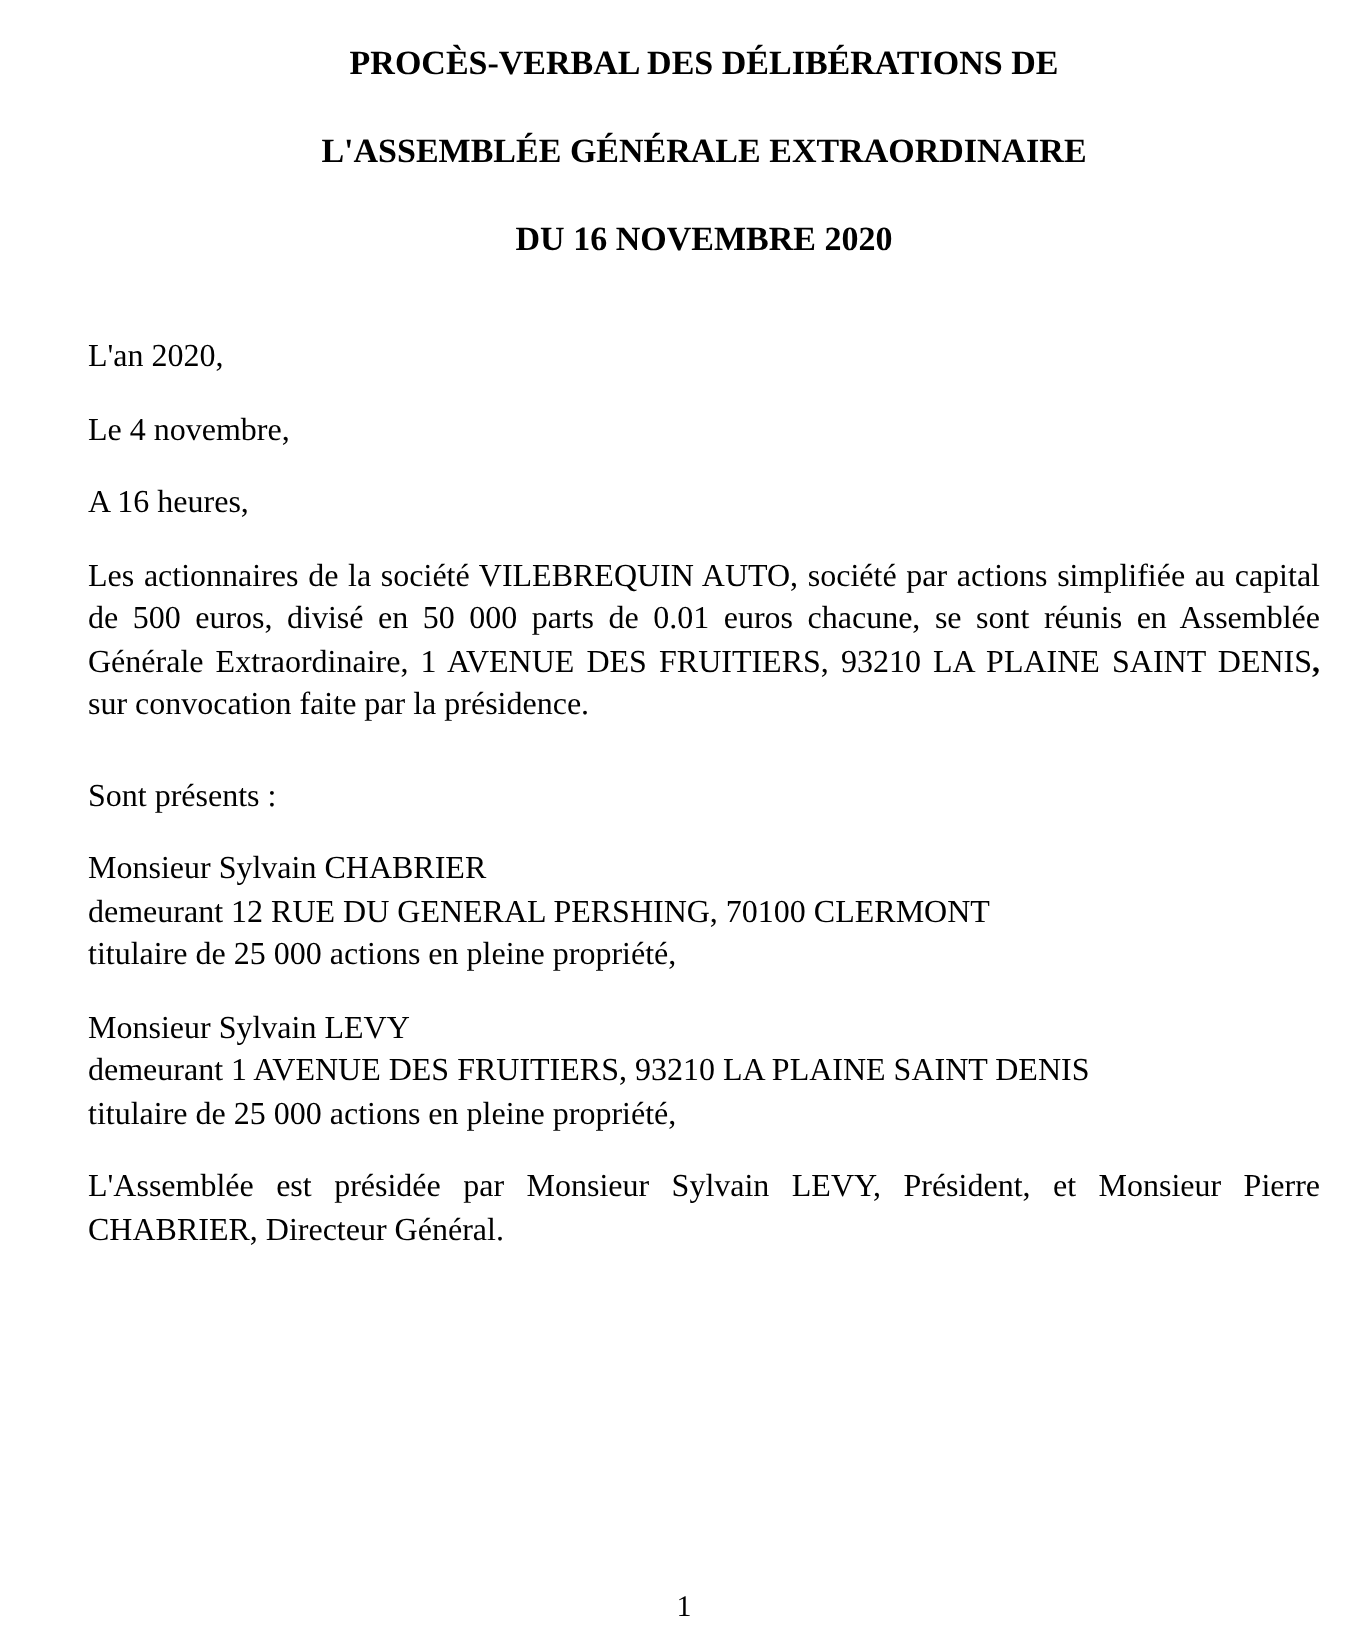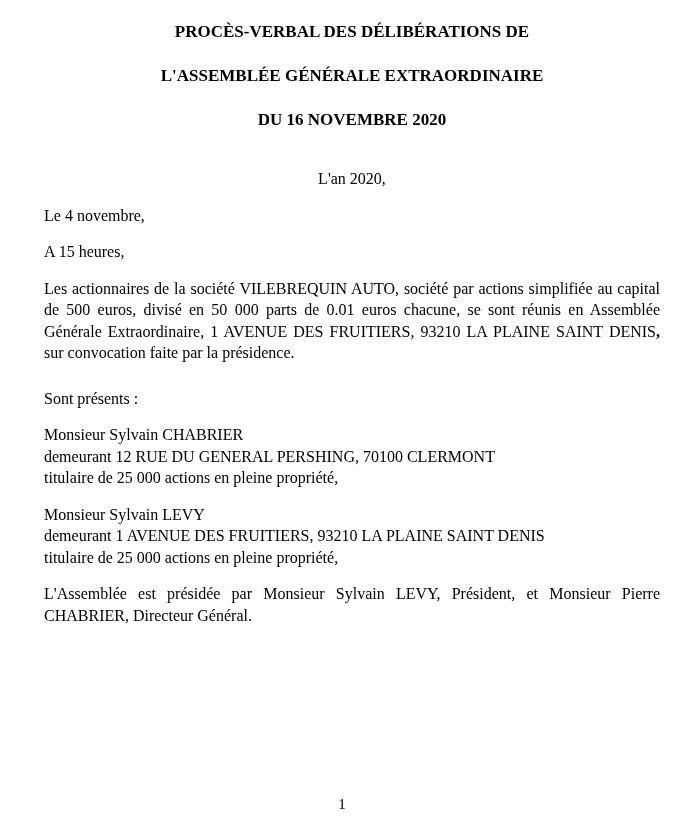--- a/index.html
+++ b/index.html
@@ -31,21 +31,21 @@
   .t3 { margin-top: 24px; }
   .body-line {
     margin: 0;
     line-height: 21.5px;
     font-size: 16px;
   }
   .just {
     text-align: justify;
     text-align-last: justify;
   }
-  .gap-first { margin-top: 38px; text-align: center; }
+  .gap-first { margin-top: 38px; }
   .gap-sm { margin-top: 15px; }
   .gap-md { margin-top: 24px; font-family: Liberation Serif, serif; }
   .gap-lg { margin-top: 31px; }
   .footer {
     position: absolute;
     left: 0;
     right: 0;
     top: 796px;
     text-align: center;
     font-size: 15px;
@@ -58,21 +58,21 @@
 <body>
 
 <div class="page">
 
   <p class="title-line t1">PROCÈS-VERBAL DES DÉLIBÉRATIONS DE</p>
   <p class="title-line t2">L'ASSEMBLÉE GÉNÉRALE EXTRAORDINAIRE</p>
   <p class="title-line t3">DU 16 NOVEMBRE 2020</p>
 
   <p class="body-line gap-first">L'an 2020,</p>
   <p class="body-line gap-sm">Le 4 novembre,</p>
-  <p class="body-line gap-sm">A 15 heures,</p>
+  <p class="body-line gap-sm">A 16 heures,</p>
 
   <div class="gap-sm">
     <p class="body-line just">Les actionnaires de la société VILEBREQUIN AUTO, société par actions simplifiée au capital</p>
     <p class="body-line just">de 500 euros, divisé en 50 000 parts de 0.01 euros chacune, se sont réunis en Assemblée</p>
     <p class="body-line just"><span>Générale Extraordinaire, 1 AVENUE DES FRUITIERS, 93210 LA PLAINE SAINT DENIS</span><b>,</b></p>
     <p class="body-line">sur convocation faite par la présidence.</p>
   </div>
 
   <p class="body-line gap-md">Sont présents :</p>
 

